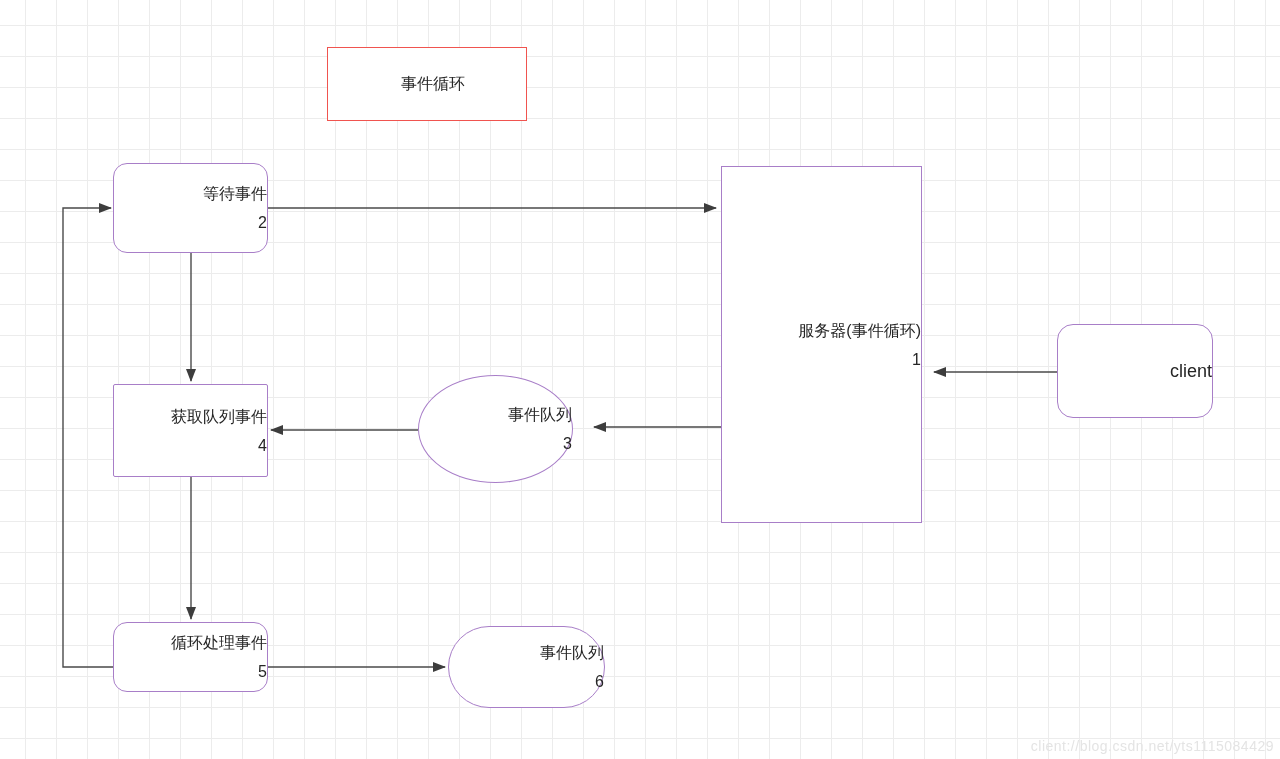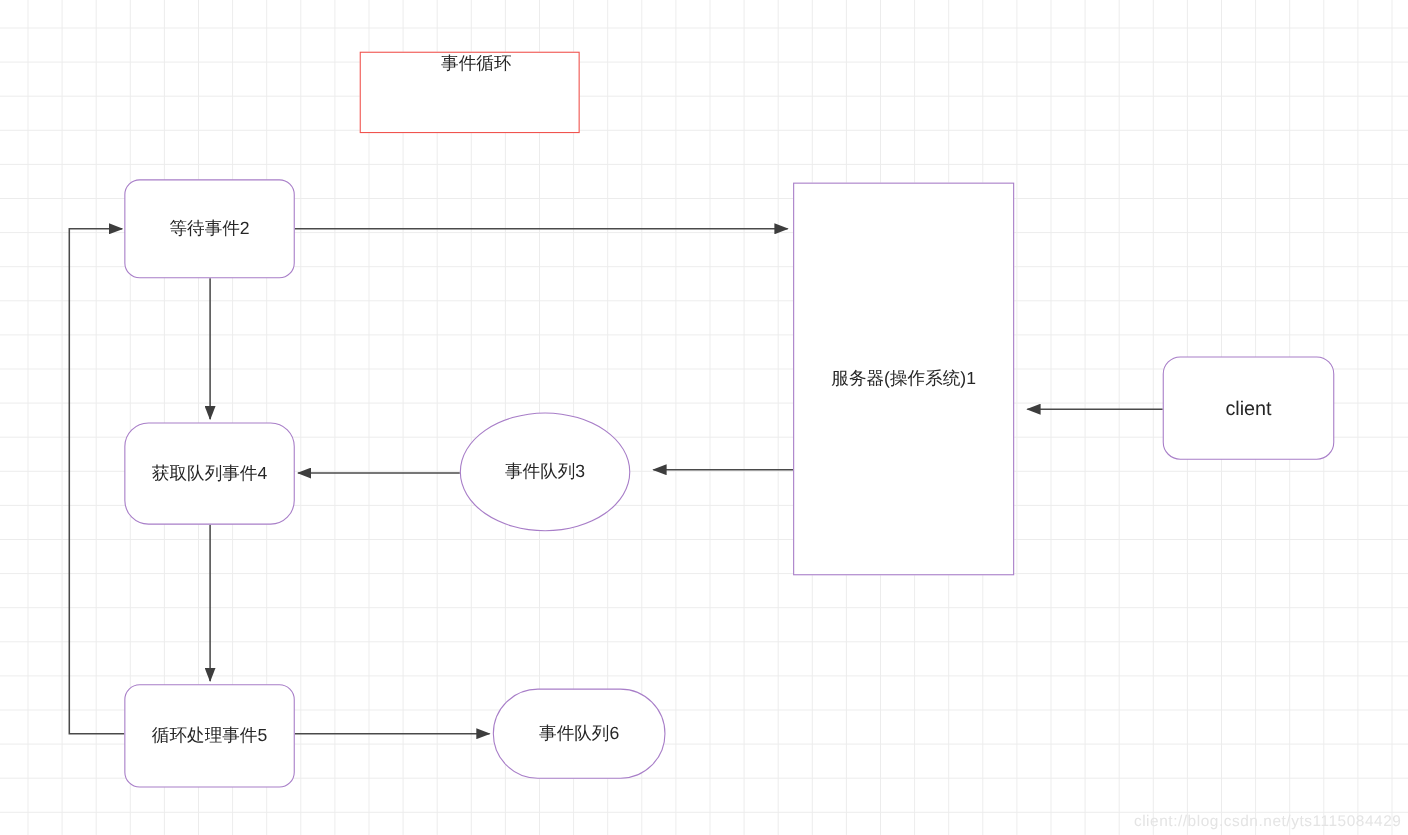--- a/index.html
+++ b/index.html
@@ -36,46 +36,47 @@
     stroke: var(--arrow-color);
     stroke-width: 1.4;
     fill: none;
   }
 
   .node {
     position: absolute;
     background: #ffffff;
     border: 1px solid var(--node-border);
     display: flex;
-    flex-direction: row;
-    align-items: center;
+    flex-direction: column;
+    align-items: flex-end;
     justify-content: center;
     color: var(--text-color);
     font-size: 16px;
     line-height: 29px;
     text-align: center;
   }
   .node .nlabel, .node .nnum { white-space: nowrap; }
 
   .title-box {
     position: absolute;
     left: 327px; top: 47px;
     width: 200px; height: 74px;
     background: #ffffff;
     border: 1px solid var(--title-border);
     display: flex;
+    align-items: center;
     justify-content: center;
     color: var(--text-color);
     font-size: 16px;
     padding-left: 12px;
   }
 
   .n-wait   { left: 113px; top: 163px; width: 155px; height: 90px; border-radius: 14px; }
-  .n-get    { left: 113px; top: 384px; width: 155px; height: 93px; border-radius: 22px; }
-  .n-loop   { left: 113px; top: 622px; width: 155px; height: 94px; border-radius: 14px; }
+  .n-get    { left: 113px; top: 384px; width: 155px; height: 93px; border-radius: 2px; }
+  .n-loop   { left: 113px; top: 622px; width: 155px; height: 70px; border-radius: 14px; }
   .n-q3     { left: 418px; top: 375px; width: 155px; height: 108px; border-radius: 50%; }
   .n-q6     { left: 448px; top: 626px; width: 157px; height: 82px;  border-radius: 41px; }
   .n-server { left: 721px; top: 166px; width: 201px; height: 357px; border-radius: 0; }
   .n-client { left: 1057px; top: 324px; width: 156px; height: 94px; border-radius: 16px; font-size: 18px; }
 
   .watermark {
     position: absolute;
     right: 6px; bottom: 5px;
     color: var(--watermark-color);
     font-size: 14px;
@@ -127,21 +128,21 @@
     <div class="nlabel">事件队列</div>
     <div class="nnum">3</div>
   </div>
 
   <div class="node n-q6">
     <div class="nlabel">事件队列</div>
     <div class="nnum">6</div>
   </div>
 
   <div class="node n-server">
-    <div class="nlabel">服务器(操作系统)</div>
+    <div class="nlabel">服务器(事件循环)</div>
     <div class="nnum">1</div>
   </div>
 
   <div class="node n-client">
     <div class="nlabel">client</div>
   </div>
 
   <div class="watermark">client://blog.csdn.net/yts1115084429</div>
 
 </div>

